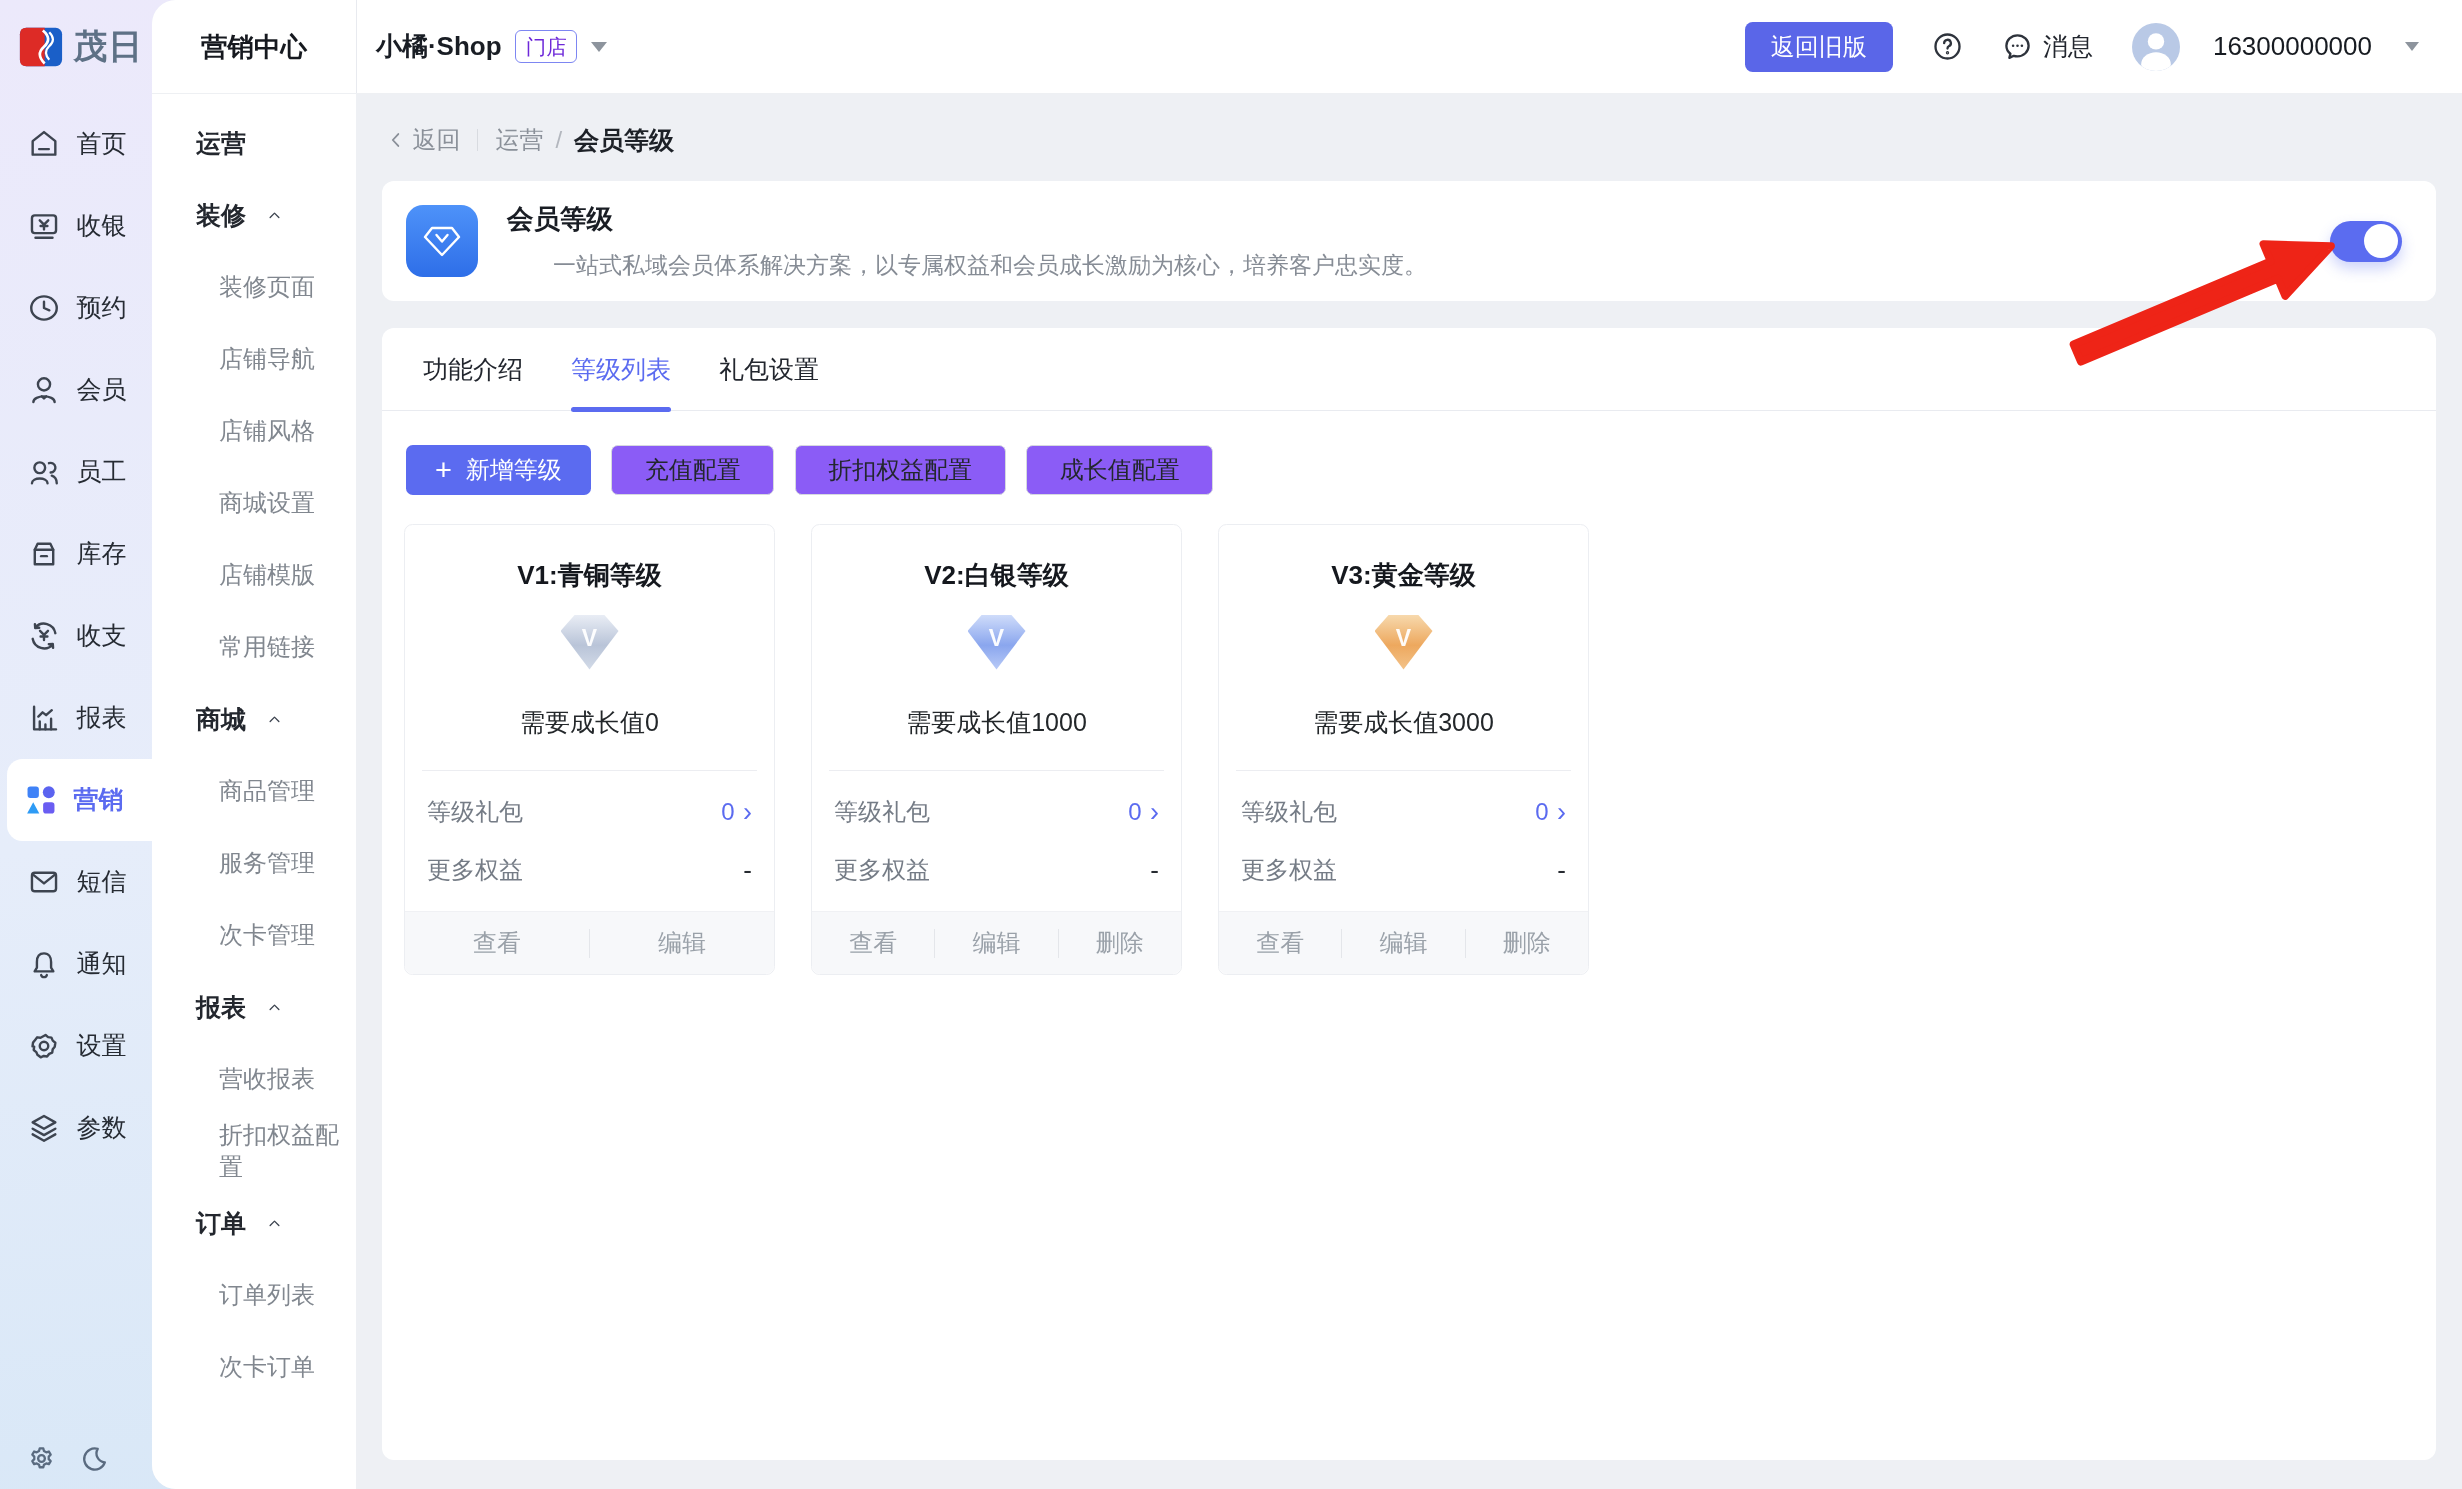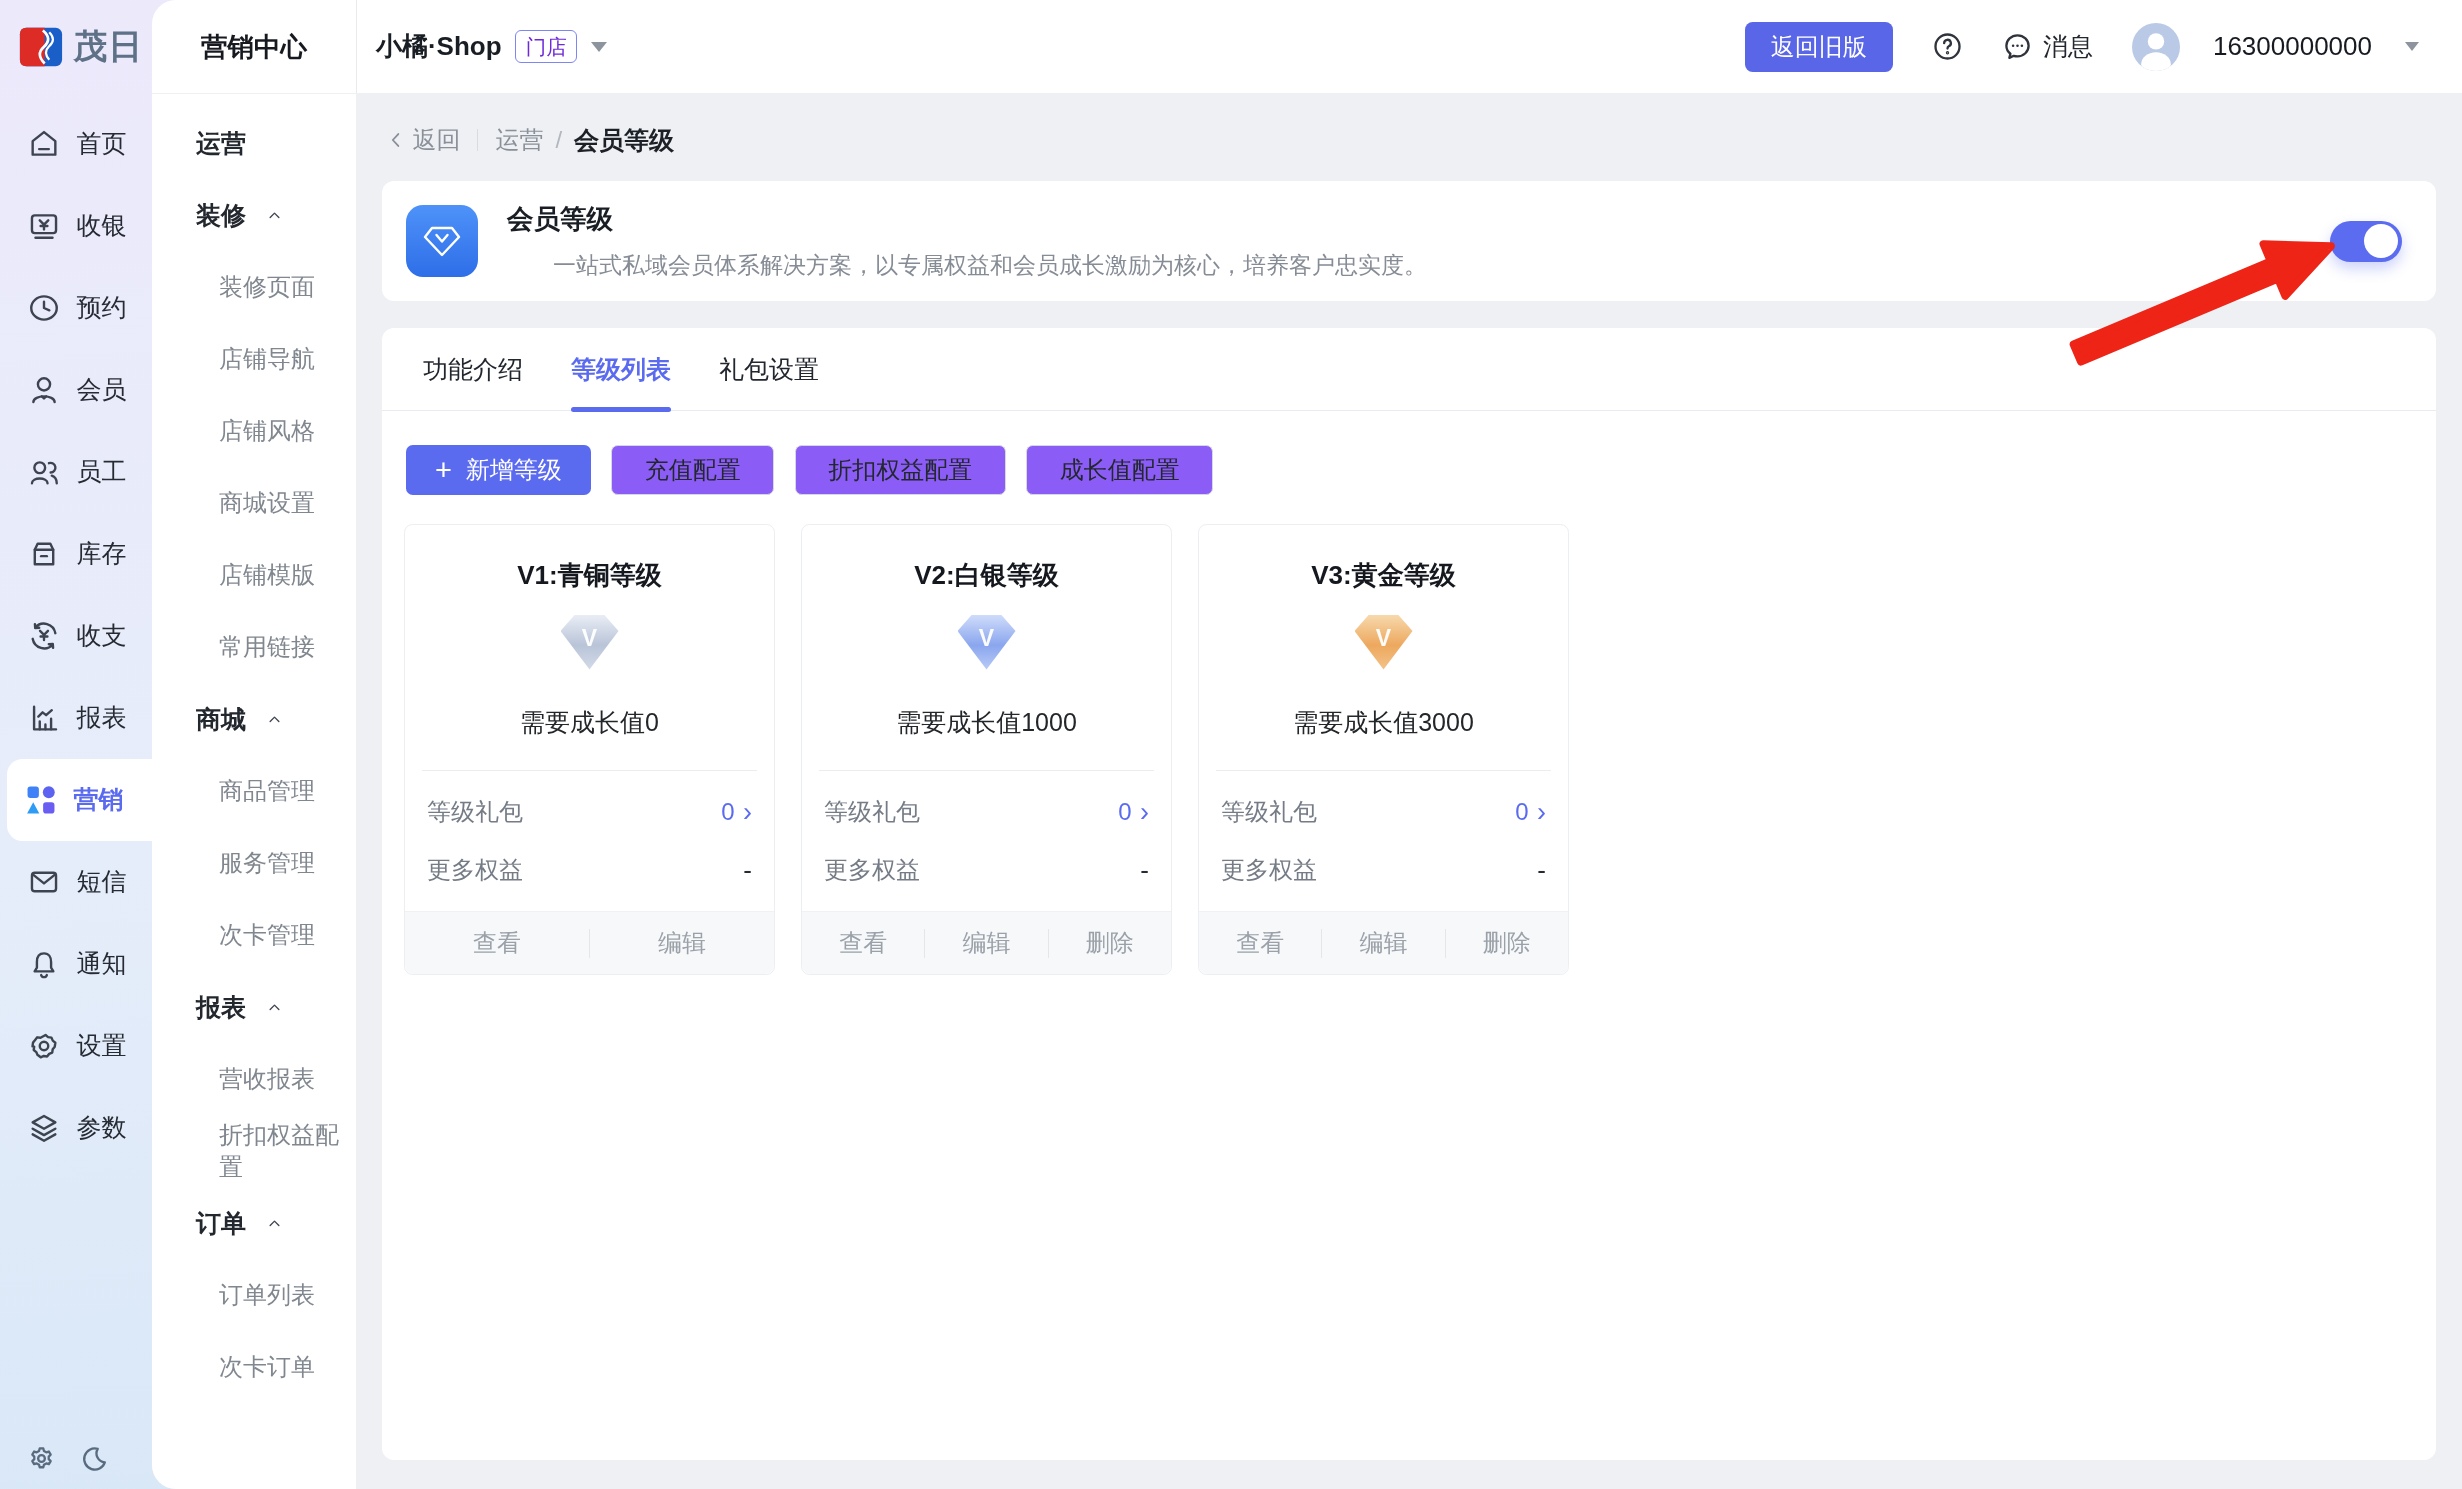--- a/index.html
+++ b/index.html
@@ -84,30 +84,30 @@
   .banner-title { font-size:26.5px; font-weight:700; color:#191d24; }
   .banner-desc { font-size:23px; color:#868c95; margin-top:13px;margin-left:46px; }
   .switch { margin-left:auto; width:72px; height:41px; border-radius:20.5px; background:#5b6cf0; position:relative;
     cursor:pointer; box-shadow:0 6.8px 13.7px rgba(91,108,240,.30); flex:0 0 auto; }
   .switch .knob { position:absolute; right:4.3px; top:3.4px; width:34px; height:34px; border-radius:50%; background:#fff; }
 
   
   .panel-card { margin-top:27px; background:#fff; border-radius:12px; flex:1 1 auto; display:flex; flex-direction:column; overflow:hidden; }
   .tabs { display:flex; gap:48px; padding-left:41px; height:83px; align-items:center; border-bottom:1.7px solid #e9ebf0; flex:0 0 auto; }
   .tab { font-size:25px; color:#22262e; font-weight:500; position:relative; height:100%; display:flex; align-items:center; cursor:pointer; }
-  .tab.active { color:#5b6bf0; font-weight:700; }
+  .tab.active { color:#5b6bf0; font-weight:400; }
   .tab.active::after { content:""; position:absolute; left:0; right:0; bottom:-1.7px; height:5.1px; border-radius:2.6px; background:#5b6bf0; }
 
   .toolbar { display:flex; gap:20.5px; margin:34px 0 0 24px; flex:0 0 auto; }
   .btn { height:50px; border-radius:6.8px; font-size:24px; display:flex; align-items:center; cursor:pointer; }
   .btn-primary { background:#5b6bf0; color:#fff; border:none; padding:0 29px; }
   .btn-primary .plus { font-size:29px; font-weight:300; margin-right:13.7px; line-height:1; }
   .btn-plain { background:#8b5cf6; color:#23272e; border:0.9px solid #d6d9df; padding:0 32.5px; }
 
-  .levels-row { display:flex; gap:26px; margin:29px 0 0 22px; flex:0 0 auto; }
+  .levels-row { display:flex; gap:36px; margin:29px 0 0 22px; flex:0 0 auto; }
   .level-card { width:371px; height:451px; border:0.9px solid #eceef2; border-radius:8.5px; display:flex; flex-direction:column; background:#fff; }
   .level-title { text-align:center; margin-top:32.5px; font-size:26px; font-weight:700; color:#15181e; }
   .diamond-wrap { display:flex; justify-content:center; margin-top:22px; }
   .diamond { width:58px; height:55px; clip-path:polygon(25% 0, 75% 0, 100% 30%, 50% 100%, 0 30%);
     display:flex; justify-content:center; }
   .diamond span { color:rgba(255,255,255,.95); font-size:23px; font-weight:700; margin-top:10.3px; }
   .d-silver { background:linear-gradient(180deg,#e9edf5 0%,#b9c4d8 55%,#d3dbe8 100%); }
   .d-blue   { background:linear-gradient(180deg,#cfdcfa 0%,#8aa6ee 55%,#b9cbf7 100%); }
   .d-gold   { background:linear-gradient(180deg,#f7d9ad 0%,#eda85e 55%,#f3c38a 100%); }
   .level-growth { text-align:center; font-size:25px; color:#23272a; margin-top:36px; }

